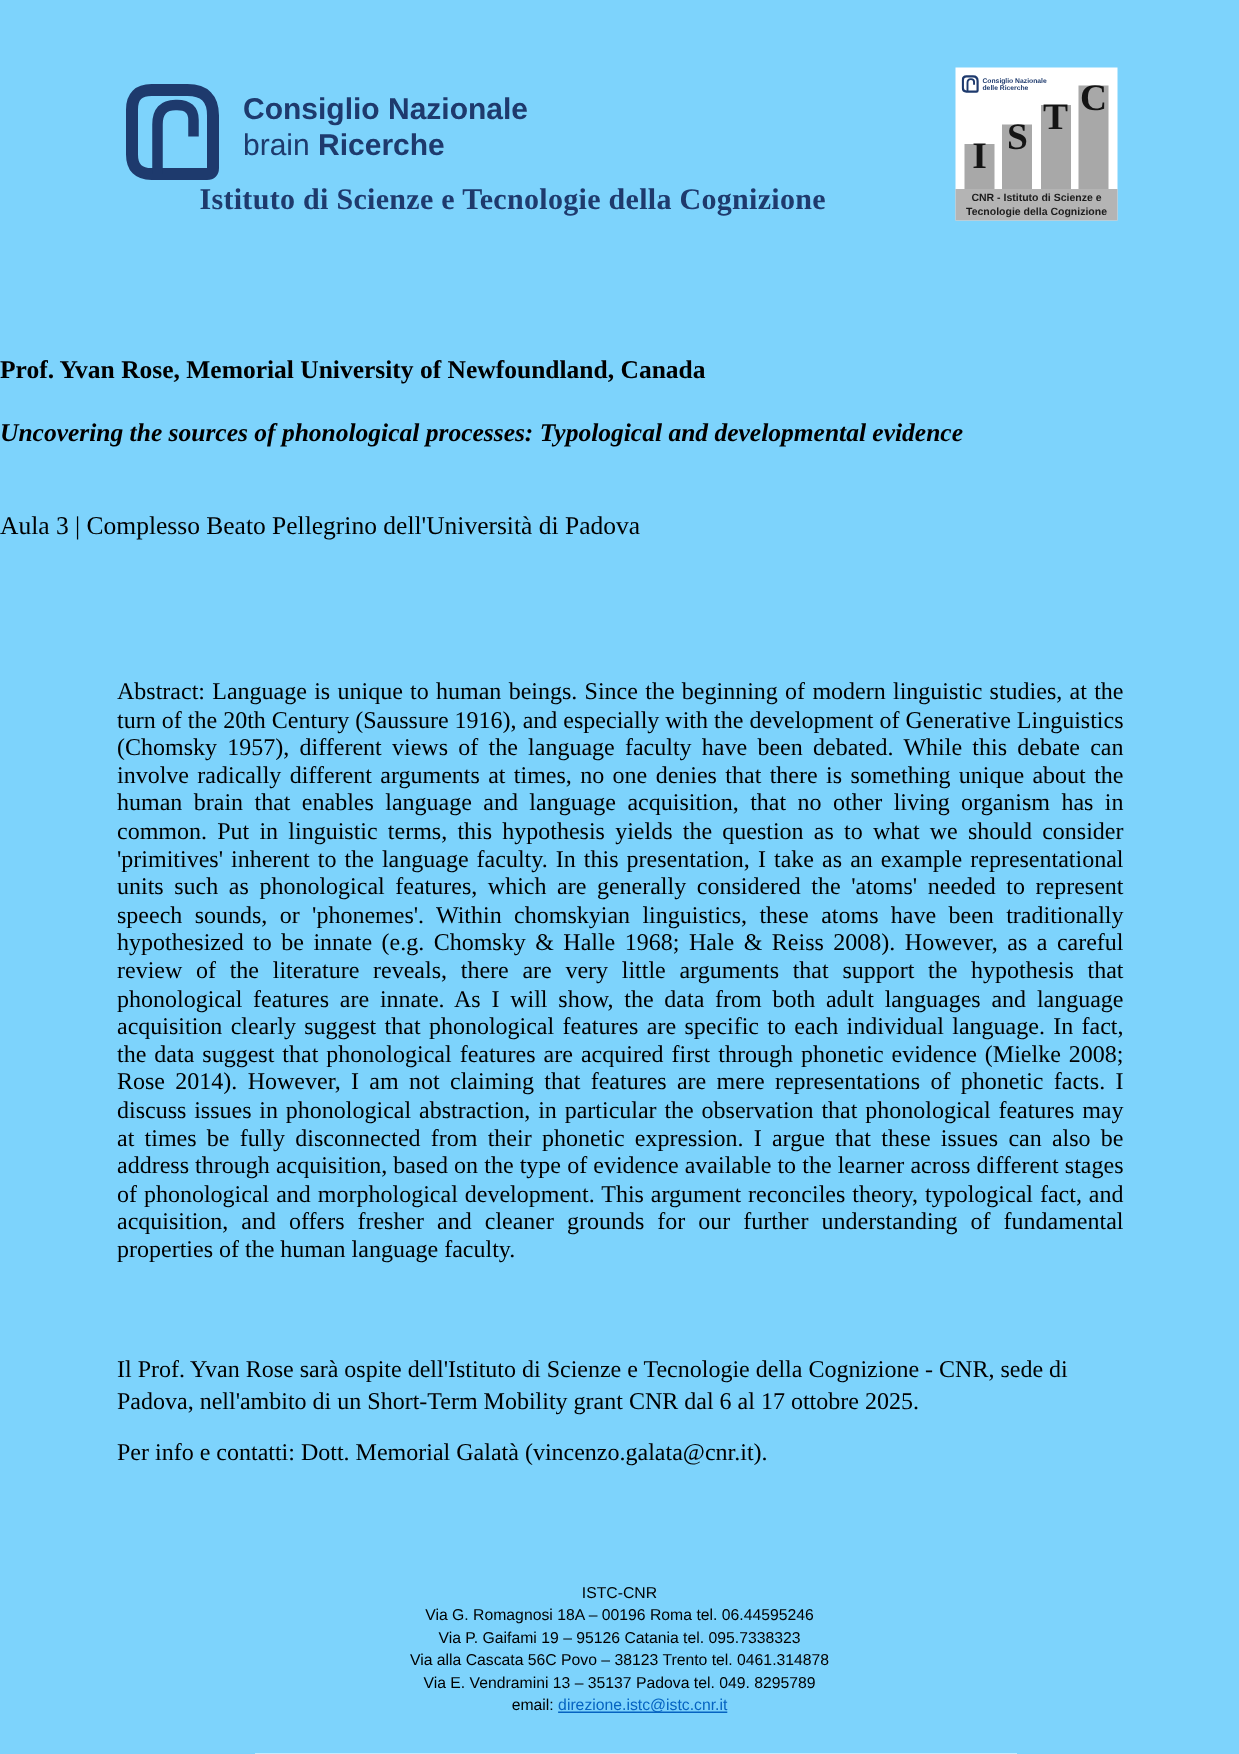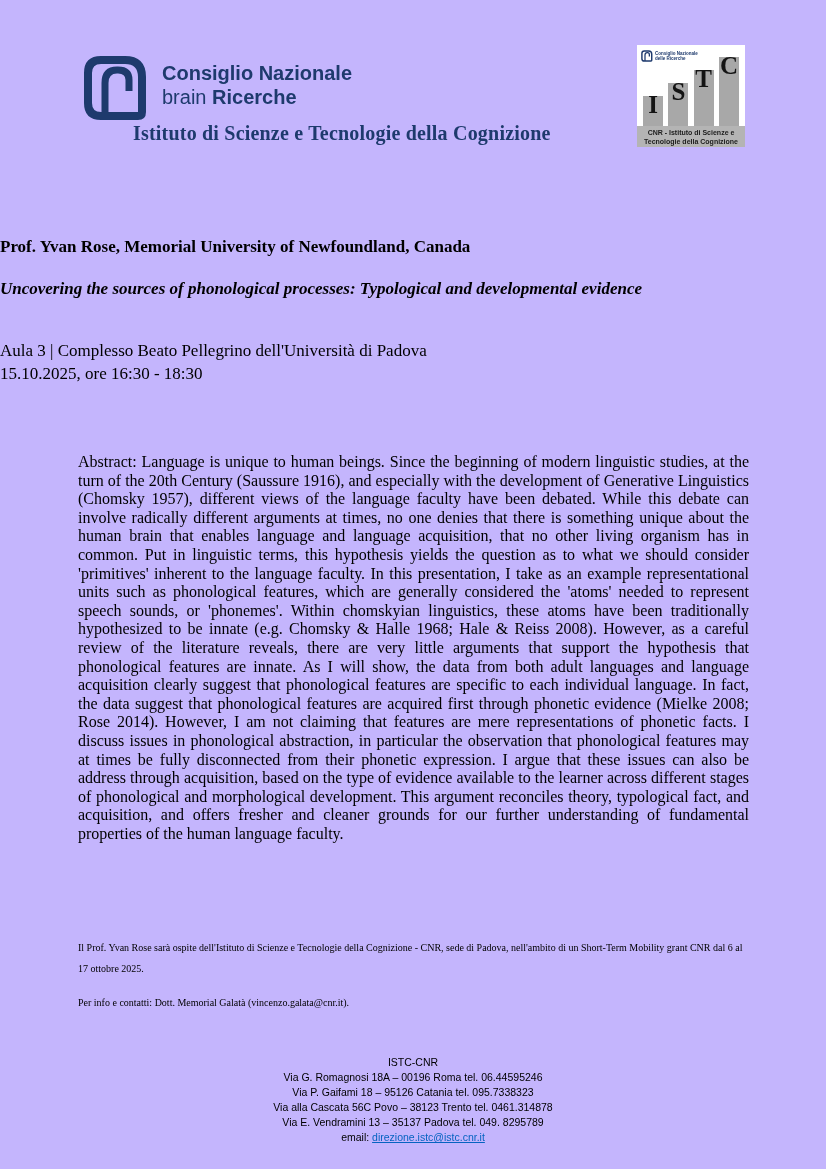--- a/index.html
+++ b/index.html
@@ -1,20 +1,20 @@
 <!DOCTYPE html>
 <html><head>
 <meta charset="utf-8">
 <style>
   html, body { margin: 0; padding: 0; background: #ffffff; }
   .page {
     position: relative;
     width: 826px;
     height: 1169px;
-    background: #c4b5fd;
+    background: #7dd3fc;
     overflow: hidden;
     font-family: "Liberation Serif", serif;
     color: #000000;
   }
 
   
   .cnr-header {
     position: absolute;
     left: 80px;
     top: 55px;
@@ -152,24 +152,23 @@
     text-align: justify;
   }
   .u { }
 
   
   .notes {
     position: absolute;
     left: 78px;
     top: 903px;
     width: 671px;
-    font-size: 10px;
+    font-size: 16px;
     line-height: 21px;
     text-align: left;
-    margin-top: 34px;
   }
   .notes .contact { margin-top: 13px; }
 
   
   .footer {
     position: absolute;
     left: 0;
     top: 1043px;
     width: 100%;
     text-align: center;
@@ -231,33 +230,32 @@
       <div>CNR - Istituto di Scienze e</div>
       <div>Tecnologie della Cognizione</div>
     </div>
   </div>
 
   <div class="event-block">
     <div class="speaker-line">Prof. Yvan Rose, Memorial University of Newfoundland, Canada</div>
     <div class="talk-title">Uncovering the sources of phonological processes: Typological and developmental evidence</div>
     <div class="venue-block">
       <div>Aula 3 | Complesso Beato Pellegrino dell'Università di Padova</div>
-      <div>15.10.2025, ore 16:30 - 18:30</div>
     </div>
   </div>
 
   <p class="abstract"><span class="u">Abstract</span><span>: Language is unique to human beings. Since the beginning of modern linguistic studies, at the turn of the 20th Century (Saussure 1916), and especially with the development of Generative Linguistics (Chomsky 1957), different views of the language faculty have been debated. While this debate can involve radically different arguments at times, no one denies that there is something unique about the human brain that enables language and language acquisition, that no other living organism has in common. Put in linguistic terms, this hypothesis yields the question as to what we should consider 'primitives' inherent to the language faculty. In this presentation, I take as an example representational units such as phonological features, which are generally considered the 'atoms' needed to represent speech sounds, or 'phonemes'. Within chomskyian linguistics, these atoms have been traditionally hypothesized to be innate (e.g. Chomsky &amp; Halle 1968; Hale &amp; Reiss 2008). However, as a careful review of the literature reveals, there are very little arguments that support the hypothesis that phonological features are innate. As I will show, the data from both adult languages and language acquisition clearly suggest that phonological features are specific to each individual language. In fact, the data suggest that phonological features are acquired first through phonetic evidence (Mielke 2008; Rose 2014). However, I am not claiming that features are mere representations of phonetic facts. I discuss issues in phonological abstraction, in particular the observation that phonological features may at times be fully disconnected from their phonetic expression. I argue that these issues can also be address through acquisition, based on the type of evidence available to the learner across different stages of phonological and morphological development. This argument reconciles theory, typological fact, and acquisition, and offers fresher and cleaner grounds for our further understanding of fundamental properties of the human language faculty.</span></p>
 
   <div class="notes">
     <div>Il Prof. Yvan Rose sarà ospite dell'Istituto di Scienze e Tecnologie della Cognizione - CNR, sede di Padova, nell'ambito di un Short-Term Mobility grant CNR dal 6 al 17 ottobre 2025.</div>
     <div class="contact">Per info e contatti: Dott. Memorial Galatà (vincenzo.galata@cnr.it).</div>
   </div>
 
   <div class="footer">
     <div>ISTC-CNR</div>
     <div>Via G. Romagnosi 18A – 00196 Roma tel. 06.44595246</div>
-    <div>Via P. Gaifami 18 – 95126 Catania tel. 095.7338323</div>
+    <div>Via P. Gaifami 19 – 95126 Catania tel. 095.7338323</div>
     <div>Via alla Cascata 56C Povo – 38123 Trento tel. 0461.314878</div>
     <div>Via E. Vendramini 13 – 35137 Padova tel. 049. 8295789</div>
     <div><span>email: </span><a>direzione.istc@istc.cnr.it</a></div>
   </div>
 
 </div>
 
 </body></html>

